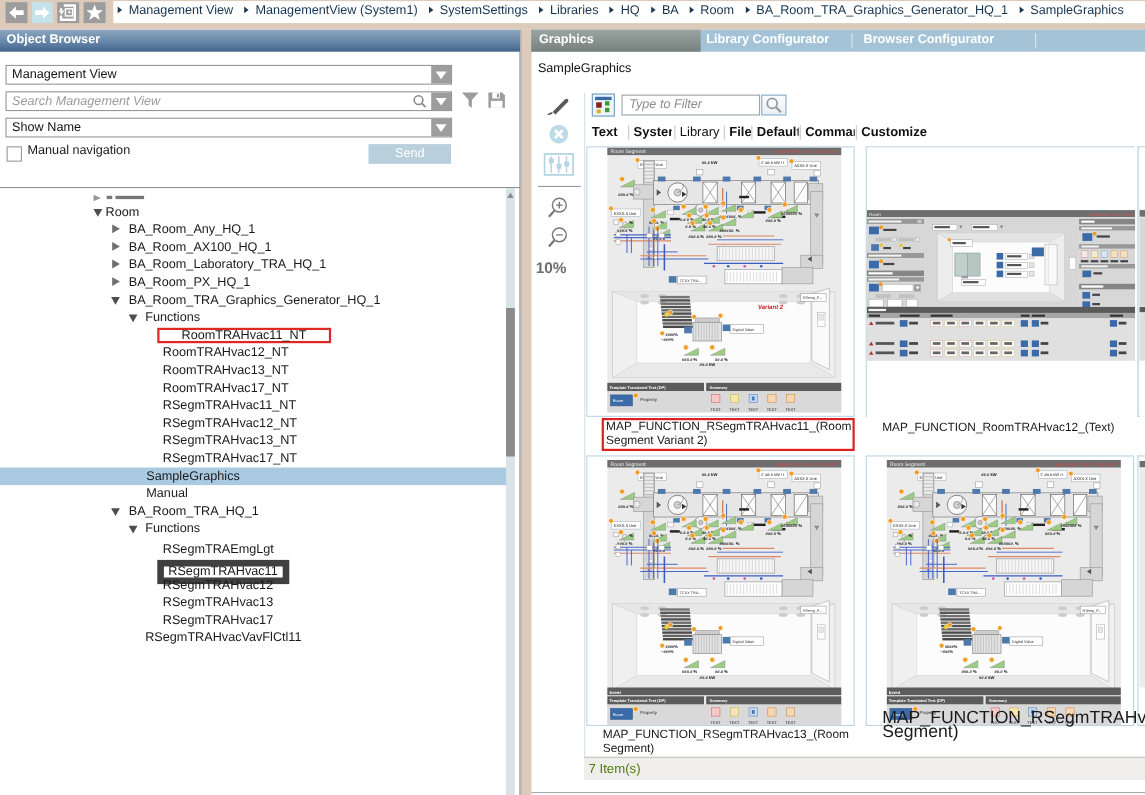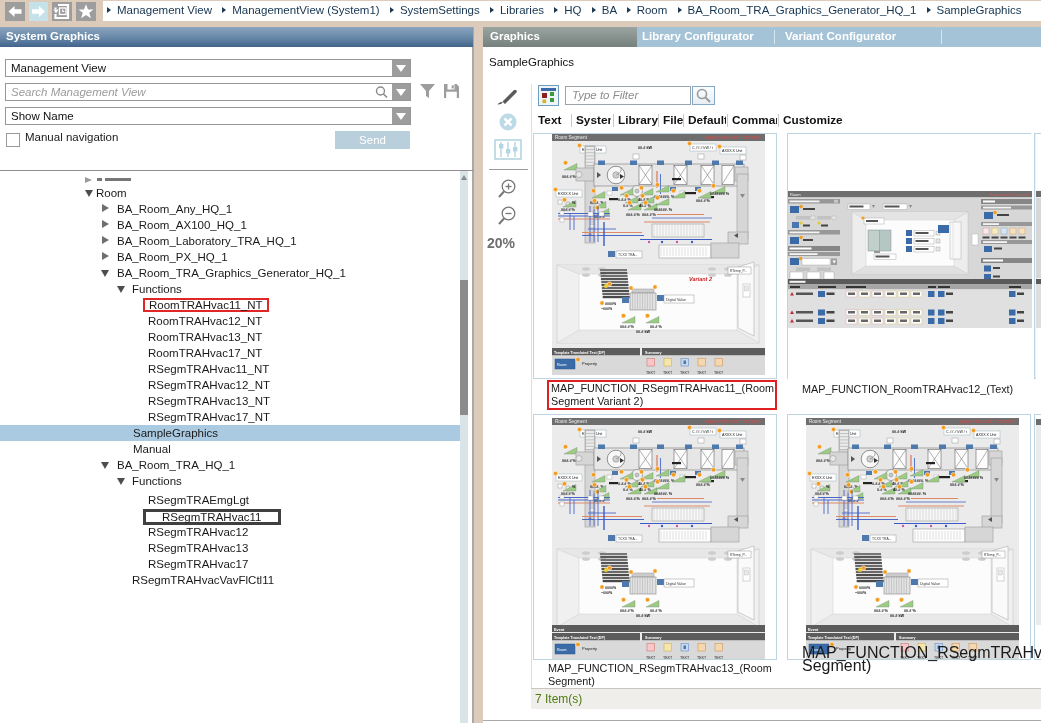--- a/index.html
+++ b/index.html
@@ -46,21 +46,21 @@
 <span class="tri-r" style="margin:0 6px 1px 7px"></span>Libraries
 <span class="tri-r" style="margin:0 6px 1px 7px"></span>HQ
 <span class="tri-r" style="margin:0 6px 1px 7px"></span>BA
 <span class="tri-r" style="margin:0 6px 1px 7px"></span>Room
 <span class="tri-r" style="margin:0 6px 1px 7px"></span>BA_Room_TRA_Graphics_Generator_HQ_1
 <span class="tri-r" style="margin:0 6px 1px 7px"></span>SampleGraphics
 </div>
 
 <div class="a" style="left:0;top:27px;width:473px;height:696px;background:#fff;border-right:1px solid #a9a9a9;box-sizing:border-box"></div>
 <div class="a" style="left:0;top:27px;width:473px;height:20px;background:linear-gradient(#8ca5bf,#6687a8 55%,#42648c)">
- <span class="hdrtxt" style="position:absolute;left:6px;top:3px">System Graphics</span>
+ <span class="hdrtxt" style="position:absolute;left:6px;top:3px">Object Browser</span>
   </div>
 
 <div class="combo" style="top:59px"><span style="padding-left:5px">Management View</span><span class="ddbtn"></span></div>
 
 <div class="combo" style="top:83px"><span style="padding-left:5px;color:#9b9b9b;font-style:italic">Search Management View</span><span class="ddbtn"></span>
  <svg class="a" style="right:21px;top:1px" width="15" height="14">
       <circle cx="6.5" cy="6" r="4" fill="none" stroke="#8a8a8a" stroke-width="1.4"></circle>
       <line x1="9.5" y1="9" x2="13" y2="12.5" stroke="#8a8a8a" stroke-width="1.6"></line>
     </svg></div>
 
@@ -109,21 +109,21 @@
   </div>
 <div class="row" style="top:265px">
     <span class="texp" style="left:101px"></span>
     <span style="position:absolute;left:117px">BA_Room_TRA_Graphics_Generator_HQ_1</span>
   </div>
 <div class="row" style="top:281px">
     <span class="texp" style="left:117px"></span>
     <span style="position:absolute;left:132px">Functions</span>
   </div>
 <div class="row" style="top:297px">
-    <span style="position:absolute;left:143px;top:1px;border:2px solid #e12726;padding:0 4px;height:10px;line-height:11px">RoomTRAHvac11_NT</span>
+    <span style="position:absolute;left:143px;top:1px;border:2px solid #e12726;padding:0 20px;height:10px;line-height:11px">RoomTRAHvac11_NT</span>
   </div>
 <div class="row" style="top:313px">
     <span style="position:absolute;left:148px">RoomTRAHvac12_NT</span>
   </div>
 <div class="row" style="top:329px">
     <span style="position:absolute;left:148px">RoomTRAHvac13_NT</span>
   </div>
 <div class="row" style="top:345px">
     <span style="position:absolute;left:148px">RoomTRAHvac17_NT</span>
   </div>
@@ -150,21 +150,21 @@
     <span style="position:absolute;left:117px">BA_Room_TRA_HQ_1</span>
   </div>
 <div class="row" style="top:473px">
     <span class="texp" style="left:117px"></span>
     <span style="position:absolute;left:132px">Functions</span>
   </div>
 <div class="row" style="top:492px">
     <span style="position:absolute;left:148px">RSegmTRAEmgLgt</span>
   </div>
 <div class="row" style="top:508px">
-    <span style="position:absolute;left:143px;top:1px;border:3px solid #404040;padding:0 16px;height:10px;line-height:11px">RSegmTRAHvac11</span>
+    <span style="position:absolute;left:143px;top:1px;border:6px solid #404040;padding:0 4px;height:10px;line-height:11px">RSegmTRAHvac11</span>
   </div>
 <div class="row" style="top:524px">
     <span style="position:absolute;left:148px">RSegmTRAHvac12</span>
   </div>
 <div class="row" style="top:540px">
     <span style="position:absolute;left:148px">RSegmTRAHvac13</span>
   </div>
 <div class="row" style="top:556px">
     <span style="position:absolute;left:148px">RSegmTRAHvac17</span>
   </div>
@@ -179,21 +179,21 @@
 <div class="a" style="left:473px;top:27px;width:11px;height:696px;background:#dccaba;border-left:1px solid #a9a9a9;border-right:1px solid #a9a9a9;box-sizing:border-box"></div>
 
 <div class="a" style="left:483px;top:47px;width:558px;height:676px;background:#fff"></div>
 
 <div class="a" style="left:483px;top:27px;width:558px;height:20px;background:#a5c3d7"></div>
 <div class="a" style="left:483px;top:27px;width:154px;height:20px;background:linear-gradient(#9aa5a2,#76817e)">
     <span class="hdrtxt" style="position:absolute;left:7px;top:3px">Graphics</span>
   </div>
 <span class="a hdrtxt" style="left:642px;top:30px">Library Configurator</span>
 <div class="a" style="left:774px;top:30px;width:1px;height:14px;background:#d7e5ee"></div>
-<span class="a hdrtxt" style="left:785px;top:30px">Variant Configurator</span>
+<span class="a hdrtxt" style="left:785px;top:30px">Browser Configurator</span>
 <div class="a" style="left:941px;top:30px;width:1px;height:14px;background:#d7e5ee"></div>
 
 <div class="a" style="left:489px;top:56px;font-size:11.5px;color:#111">SampleGraphics</div>
 
 <svg class="a" style="left:495px;top:86px" width="24" height="20">
     <path d="M6 16 Q3 17 2.5 18.5 Q6 18.7 8 16.5 Z" fill="#555"></path>
     <path d="M7.5 15.5 L18.5 4.5 Q20 3 21.3 4.3 Q22.5 5.5 21 7 L10 18 Q8.5 16.8 7.5 15.5 Z" fill="#5a5a5a"></path>
   </svg>
 <svg class="a" style="left:499px;top:113px" width="18" height="18">
     <circle cx="9" cy="9" r="8.5" fill="#bcdbe7"></circle>
@@ -213,21 +213,21 @@
     <circle cx="12.5" cy="8.5" r="6.3" fill="none" stroke="#777" stroke-width="1.3"></circle>
     <line x1="8" y1="13.5" x2="3" y2="19" stroke="#777" stroke-width="2"></line>
     <line x1="9.5" y1="8.5" x2="15.5" y2="8.5" stroke="#777" stroke-width="1.3"></line>
     <line x1="12.5" y1="5.5" x2="12.5" y2="11.5" stroke="#777" stroke-width="1.3"></line>
   </svg>
 <svg class="a" style="left:496px;top:205px" width="22" height="22">
     <circle cx="12.5" cy="8.5" r="6.3" fill="none" stroke="#777" stroke-width="1.3"></circle>
     <line x1="8" y1="13.5" x2="3" y2="19" stroke="#777" stroke-width="2"></line>
     <line x1="9.5" y1="8.5" x2="15.5" y2="8.5" stroke="#777" stroke-width="1.3"></line>
   </svg>
-<div class="a" style="left:487px;top:235px;font-size:14px;font-weight:bold;color:#6e6e6e">20%</div>
+<div class="a" style="left:487px;top:235px;font-size:14px;font-weight:bold;color:#6e6e6e">10%</div>
 
 <div class="a" style="left:531px;top:84px;width:1px;height:604px;background:#d3e2ea"></div>
 
 <div class="a" style="left:538px;top:85px;width:21px;height:21px;border:1px solid #6f9dc0;background:#eef4f8;box-sizing:border-box">
 <svg width="19" height="19">
       <rect x="2" y="2" width="15" height="3" fill="#3a6ba8"></rect>
       <rect x="3" y="7" width="5" height="5" fill="#8b2020"></rect>
       <rect x="11" y="6" width="4" height="4" fill="#3a9a3a"></rect>
       <rect x="3.5" y="13.5" width="3.6" height="3.6" fill="#d8b020"></rect>
       <rect x="11" y="12" width="4" height="4" fill="#3a9a3a"></rect>
@@ -236,21 +236,21 @@
 <div class="a" style="left:565px;top:86px;width:126px;height:19px;border:1px solid #9aa4aa;background:#fff;box-sizing:border-box;font-size:11.5px;font-style:italic;color:#8d8d8d;line-height:17px"><span style="padding-left:6px">Type to Filter</span></div>
 
 <div class="a" style="left:692px;top:86px;width:23px;height:19px;border:1px solid #84a9c6;background:linear-gradient(#fbfdfe,#e7eff5);box-sizing:border-box">
 <svg width="21" height="17">
       <circle cx="9" cy="7" r="4.5" fill="none" stroke="#9a9a9a" stroke-width="1.6"></circle>
       <line x1="12.5" y1="10.5" x2="17" y2="15" stroke="#9a9a9a" stroke-width="2"></line>
     </svg></div>
 
 <div class="a" style="left:538px;top:113px;font-size:11.8px;font-weight:bold;color:#111">Text</div>
 <div class="a" style="left:576px;top:113px;font-size:11.8px;font-weight:bold;color:#111;width:35px;overflow:hidden">System</div>
-<div class="a" style="left:618px;top:113px;font-size:11.8px;font-weight:bold;color:#111">Library</div>
+<div class="a" style="left:618px;top:113px;font-size:11.8px;font-weight:normal;color:#111">Library</div>
 <div class="a" style="left:663px;top:113px;font-size:11.8px;font-weight:bold;color:#111;width:20px;overflow:hidden">File</div>
 <div class="a" style="left:688px;top:113px;font-size:11.8px;font-weight:bold;color:#111;width:38px;overflow:hidden">Default</div>
 <div class="a" style="left:732px;top:113px;font-size:11.8px;font-weight:bold;color:#111;width:45px;overflow:hidden">Command</div>
 <div class="a" style="left:783px;top:113px;font-size:11.8px;font-weight:bold;color:#111">Customize</div>
 <div class="a" style="left:571px;top:114px;width:1px;height:13px;background:#c9c9c9"></div>
 <div class="a" style="left:613px;top:114px;width:1px;height:13px;background:#c9c9c9"></div>
 <div class="a" style="left:658px;top:114px;width:1px;height:13px;background:#c9c9c9"></div>
 <div class="a" style="left:683px;top:114px;width:1px;height:13px;background:#c9c9c9"></div>
 <div class="a" style="left:727px;top:114px;width:1px;height:13px;background:#c9c9c9"></div>
 <div class="a" style="left:778px;top:114px;width:1px;height:13px;background:#c9c9c9"></div>

